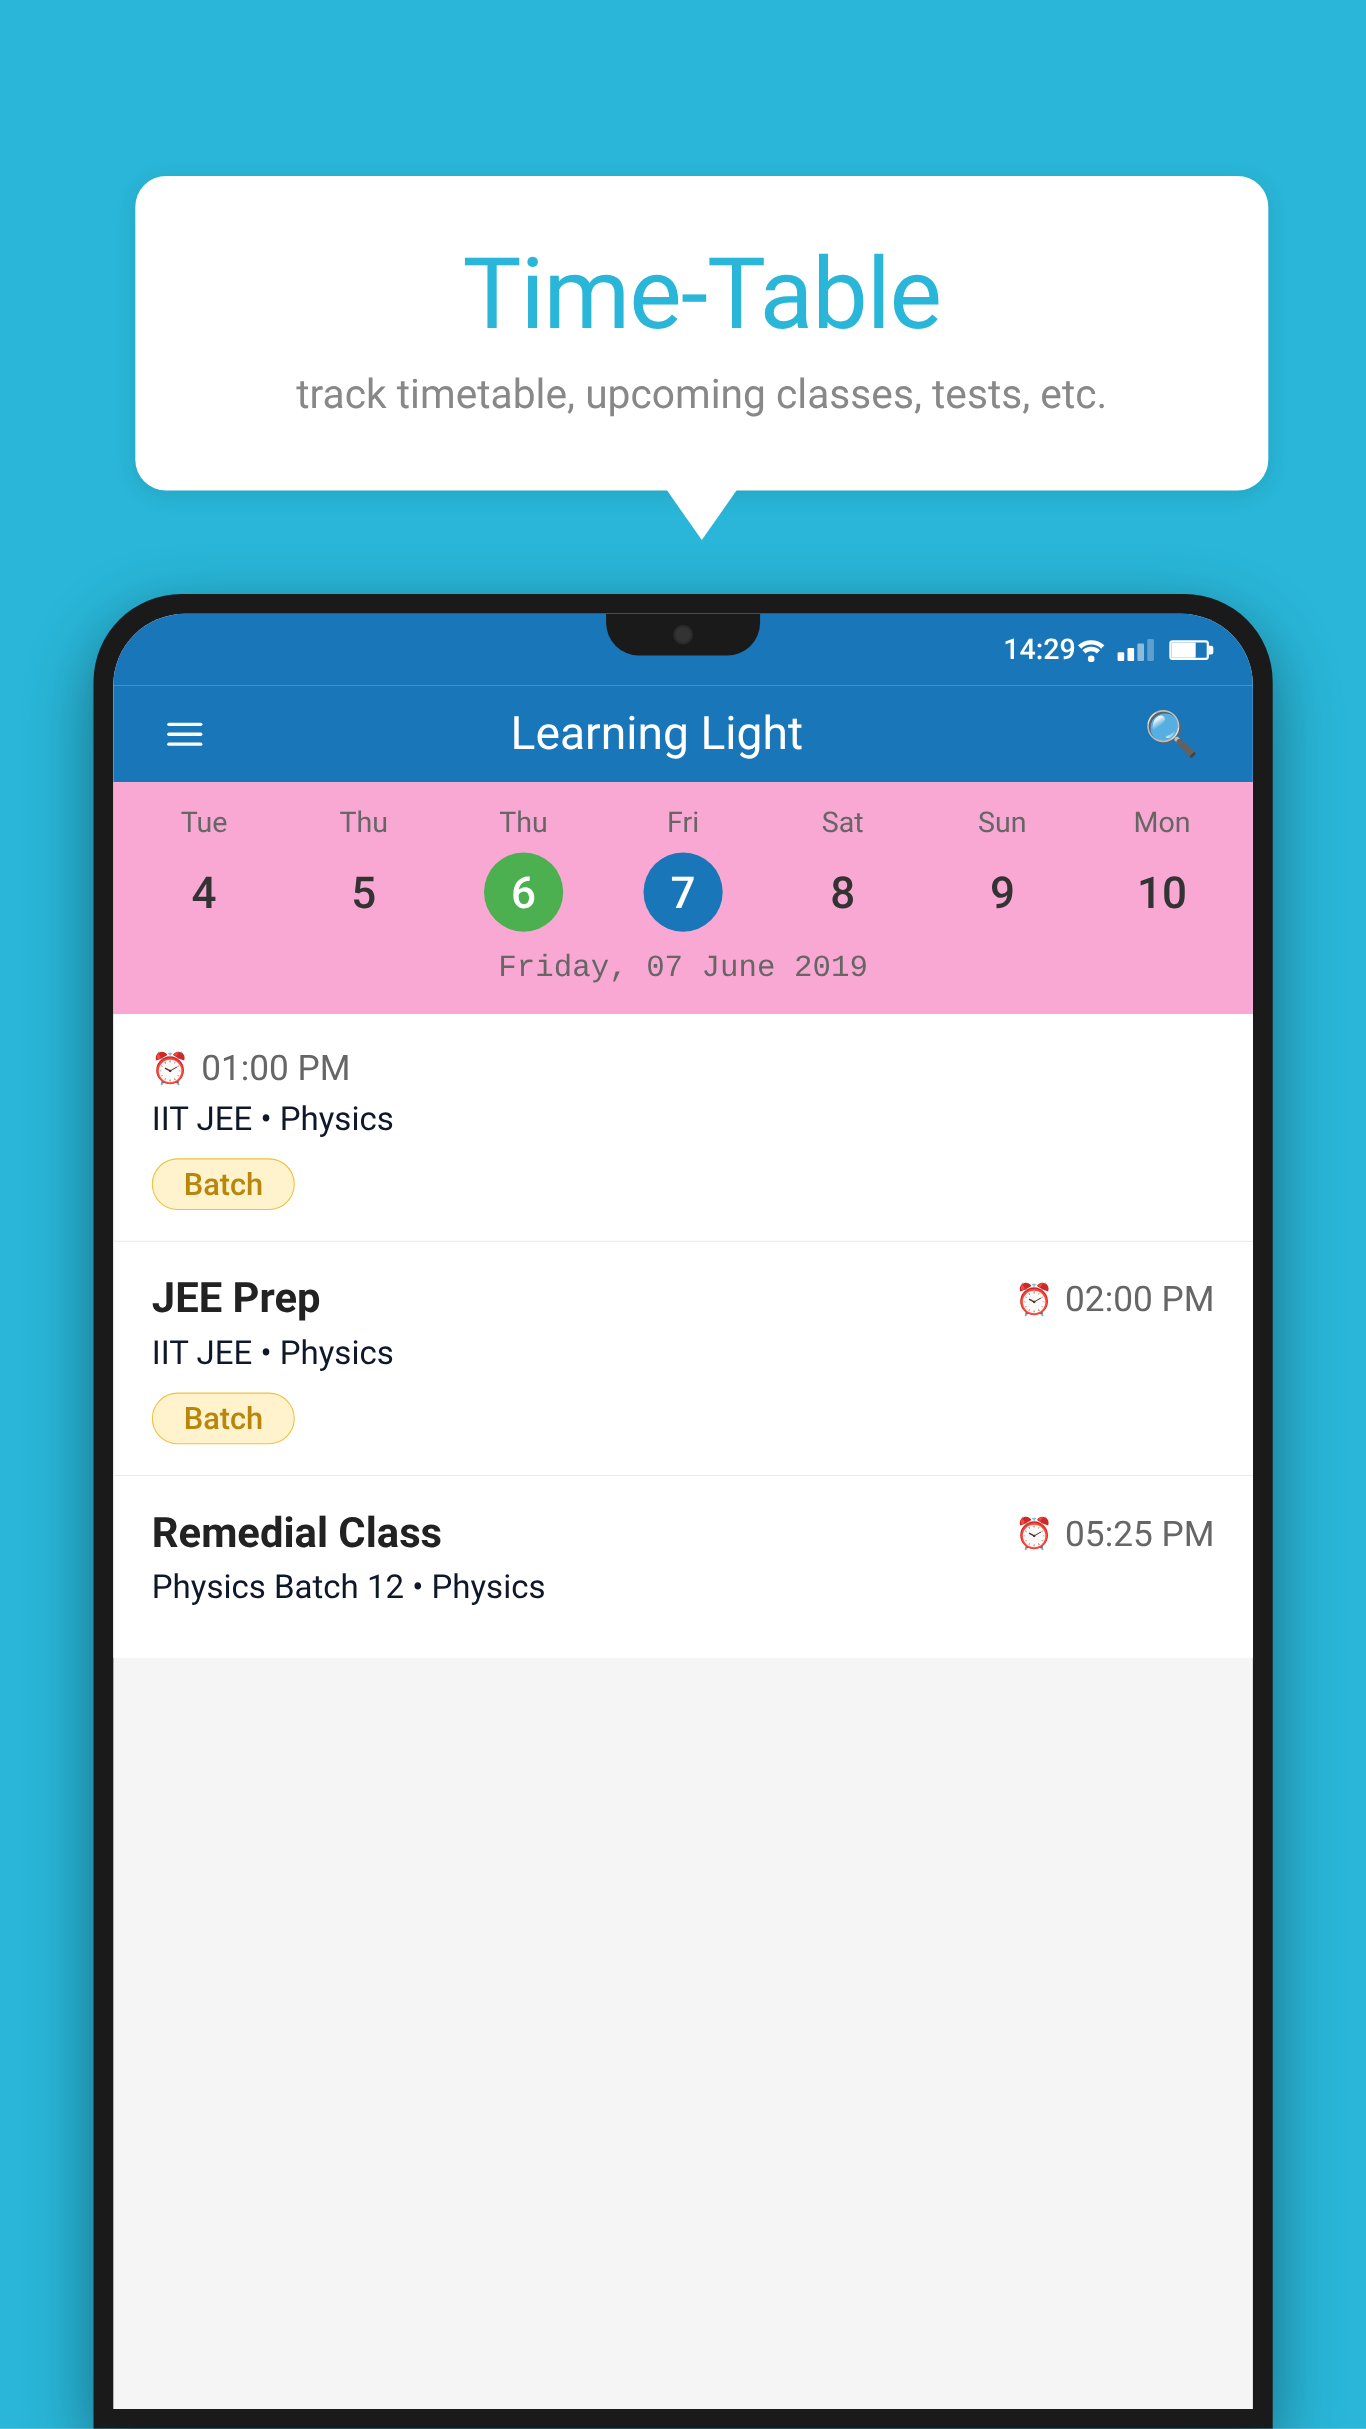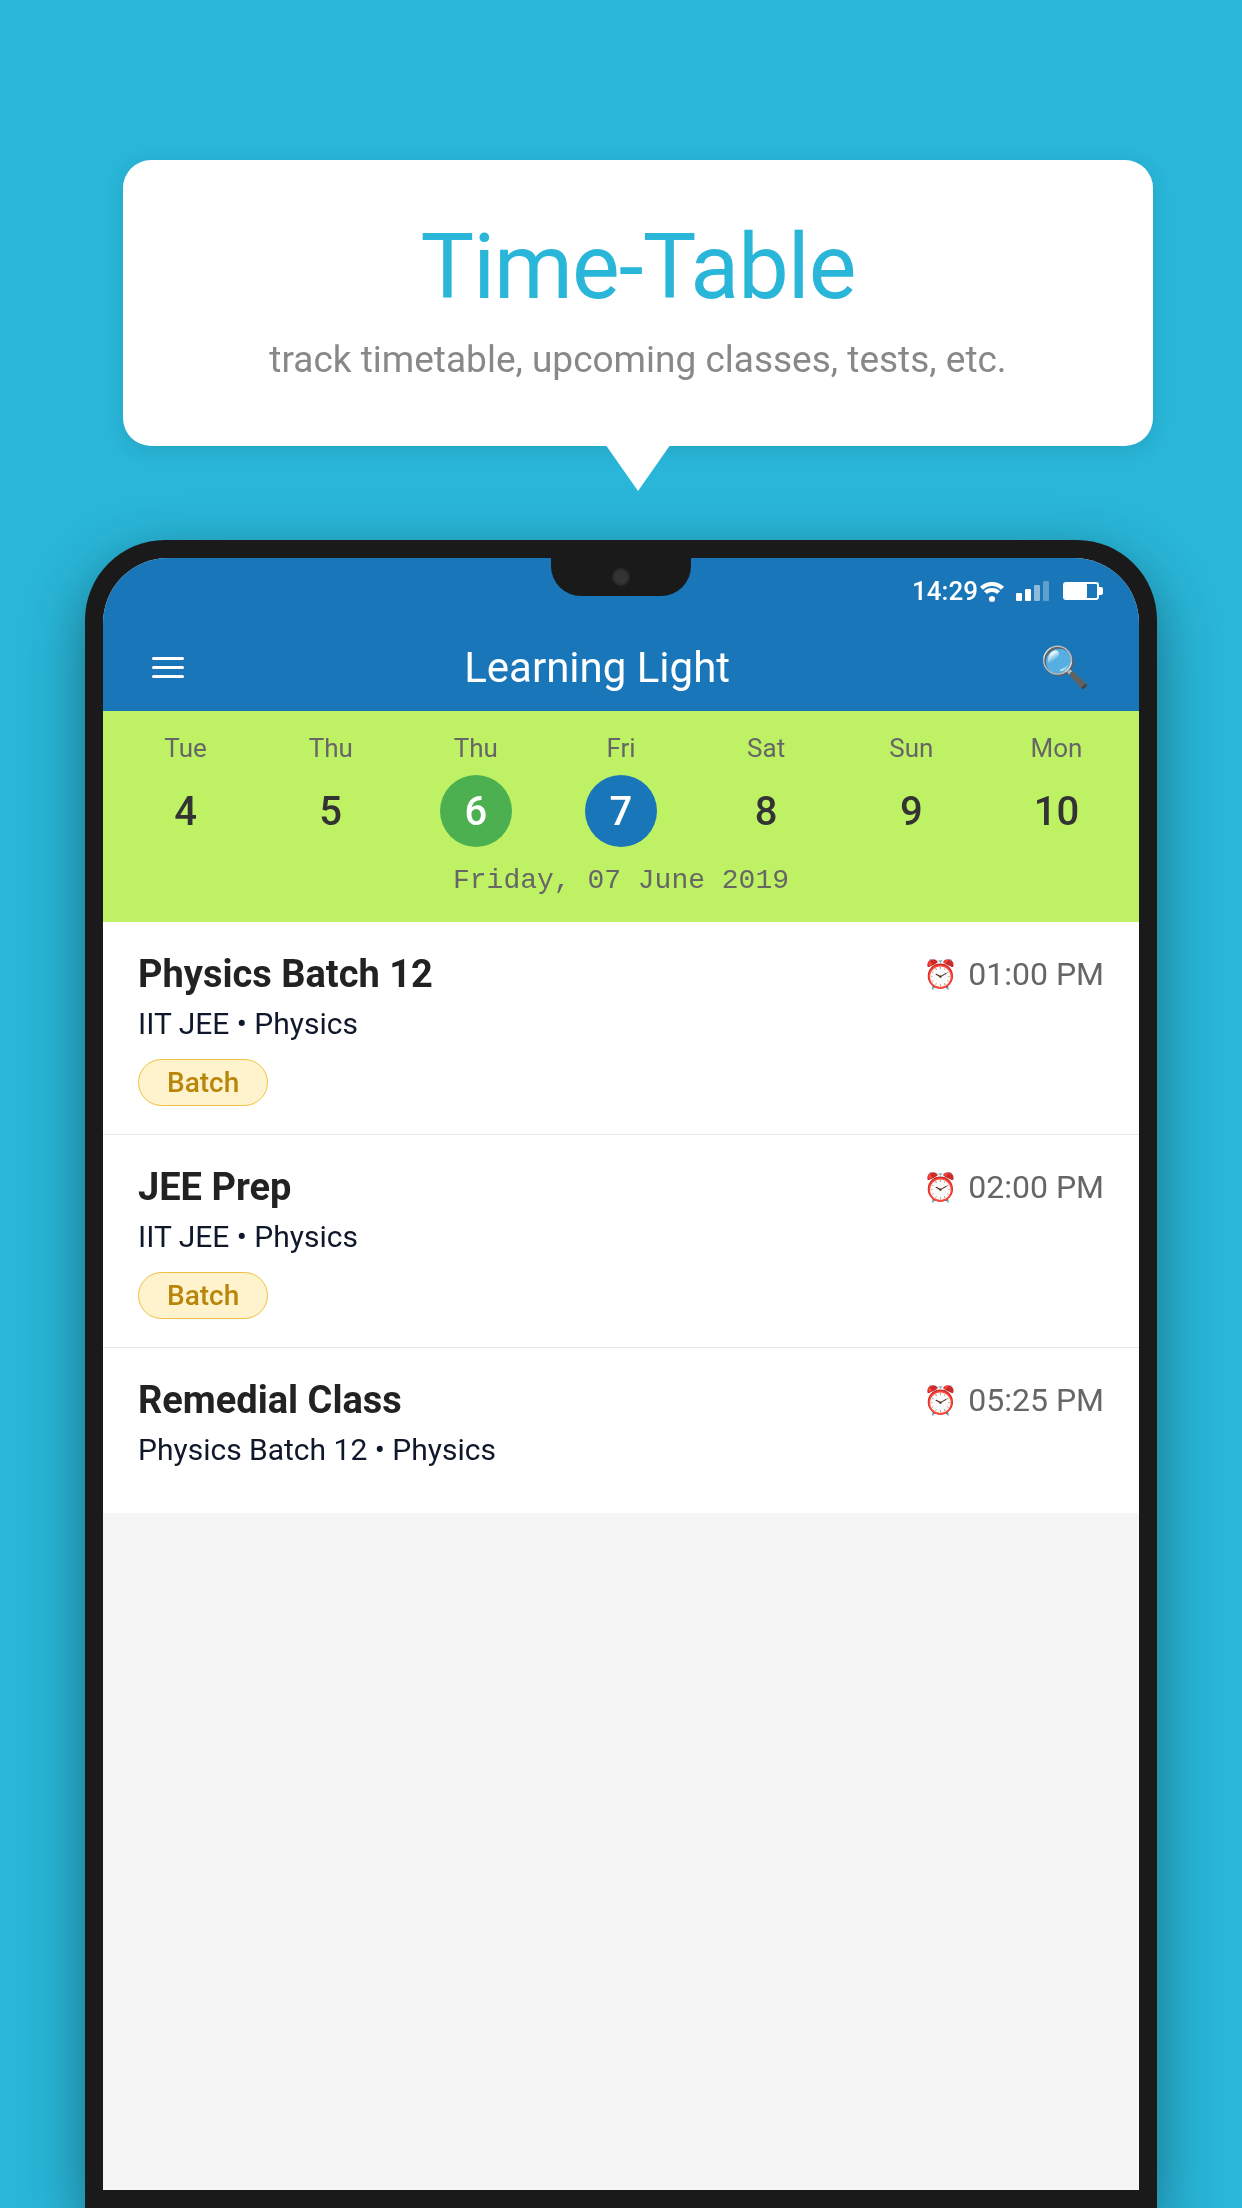--- a/index.html
+++ b/index.html
@@ -194,21 +194,21 @@
       color: white;
       font-size: 42px;
       font-weight: 400;
       flex: 1;
       text-align: center;
       margin-right: 30px;
     }
 
     
     .calendar-week {
-      background: #bef264;
+      background: #f9a8d4;
       padding: 18px 0 8px;
     }
 
     .day-labels {
       display: grid;
       grid-template-columns: repeat(7, 1fr);
       text-align: center;
       padding: 0 10px;
     }
 
@@ -382,21 +382,20 @@
         <div class="day-number">9</div>
         <div class="day-number">10</div>
       </div>
       <div class="selected-date">Friday, 07 June 2019</div>
     </div>
 
     <div class="schedule-list">
 
       <div class="schedule-item">
         <div class="schedule-item-header">
-          <span class="schedule-title">Physics Batch 12</span>
           <div class="schedule-time">
             <span style="color:#999;font-size:28px;">⏰</span>
             <span>01:00 PM</span>
           </div>
         </div>
         <div class="schedule-meta">IIT JEE • Physics</div>
         <div class="batch-tag">Batch</div>
       </div>
 
       <div class="schedule-item">

